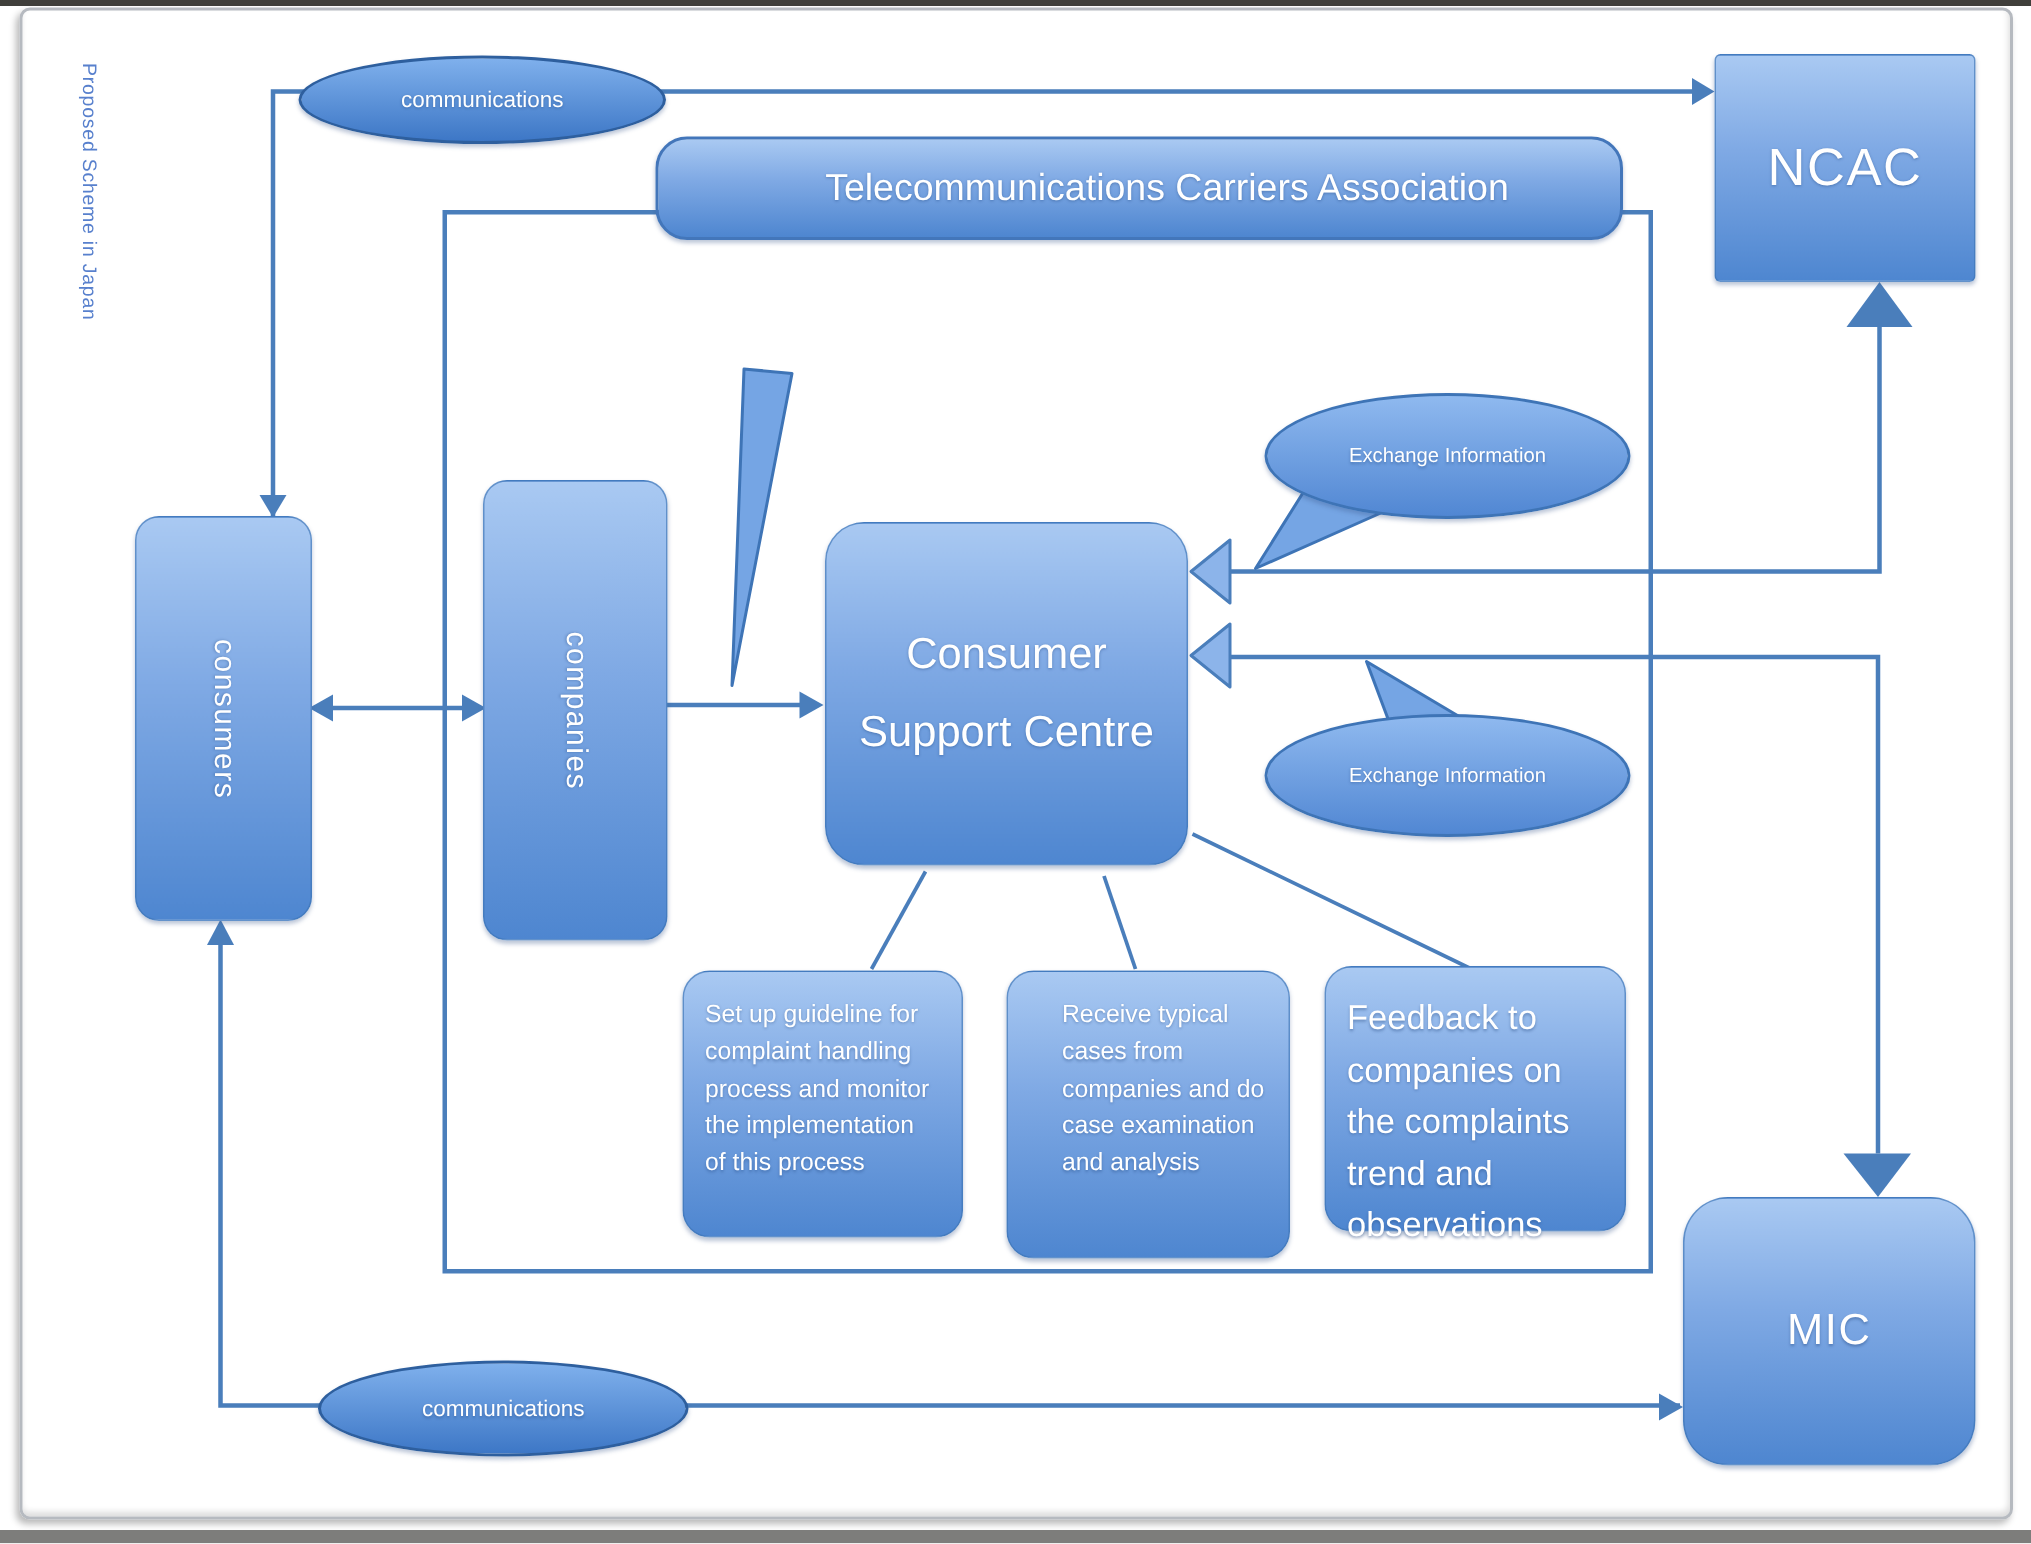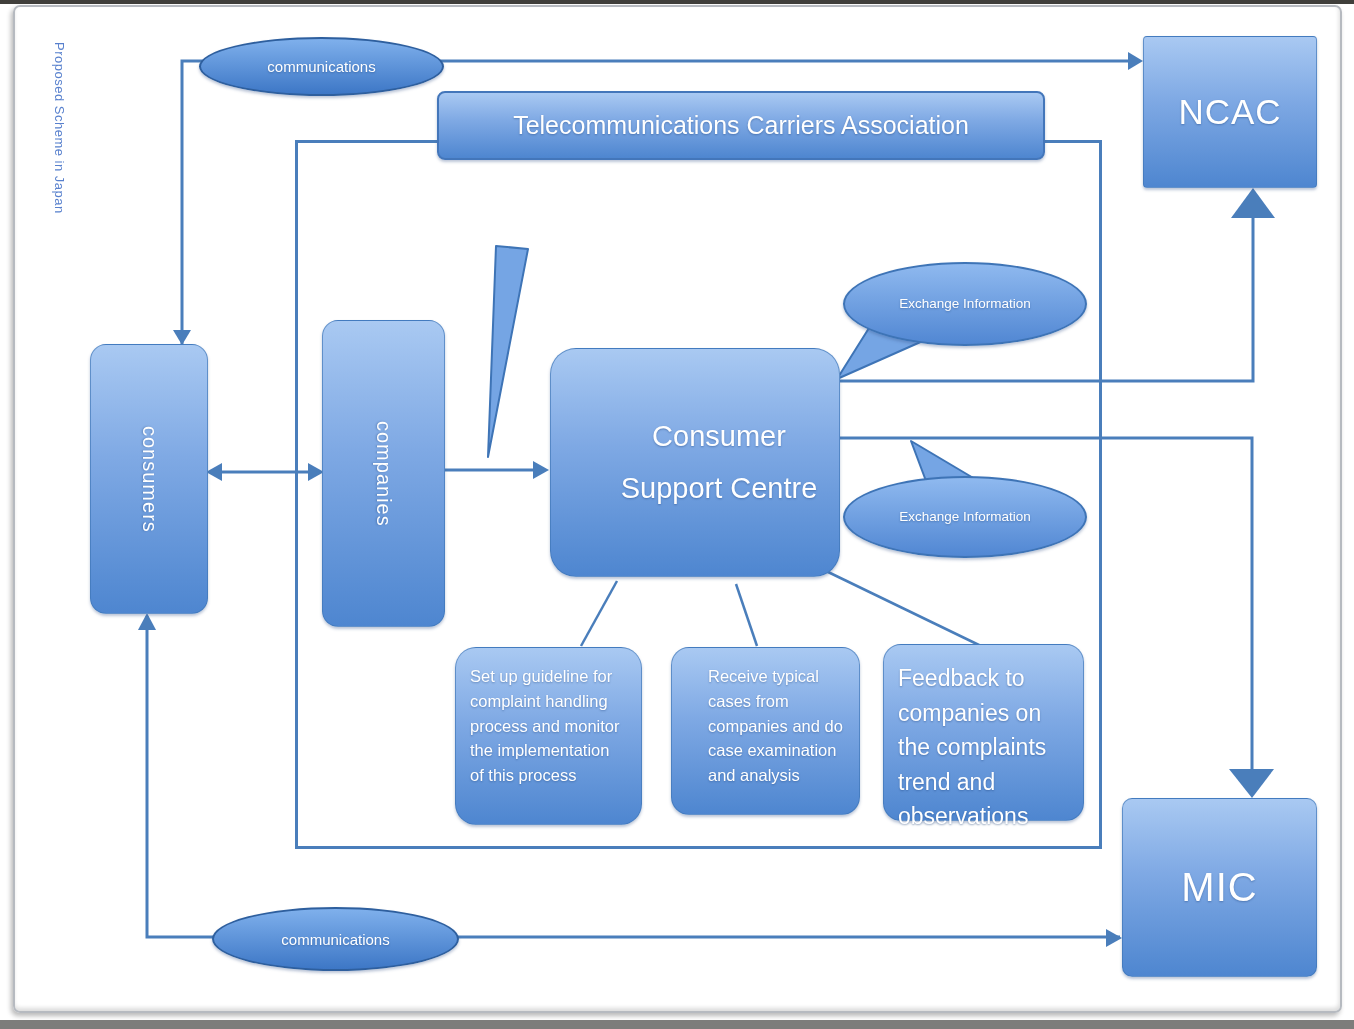--- a/index.html
+++ b/index.html
@@ -47,45 +47,45 @@
     left:199px; top:37px; width:241px; height:55px; border-radius:50%;
     border:2px solid #2e5f9e; font-size:15px;
     background:linear-gradient(180deg,#7fb0ec 0%,#3d77c6 100%);
   }
   #ellipse-communications-bottom {
     left:212px; top:907px; width:243px; height:60px; border-radius:50%;
     border:2px solid #2e5f9e; font-size:15px;
     background:linear-gradient(180deg,#7fb0ec 0%,#3d77c6 100%);
   }
   #banner-tca {
-    left:437px; top:91px; width:604px; height:65px; border-radius:8px;
-    font-size:25px; border:2px solid #4376ba;
+    left:437px; top:91px; width:604px; height:65px; border-radius:21px;
+    font-size:25px; border:2px solid #4376ba;padding-left:37px;
   }
   #box-ncac { left:1143px; top:36px; width:172px; height:150px; border-radius:4px; font-size:35px; letter-spacing:1px; }
-  #box-mic  { left:1122px; top:798px; width:193px; height:177px; border-radius:10px; font-size:40px; letter-spacing:1px;text-align:right; }
+  #box-mic  { left:1122px; top:798px; width:193px; height:177px; border-radius:30px; font-size:29px; letter-spacing:1px;text-align:right; }
   #box-consumers { left:90px;  top:344px; width:116px; height:268px; border-radius:16px; font-size:20px; }
   #box-companies { left:322px; top:320px; width:121px; height:305px; border-radius:16px; font-size:20px; }
   #box-consumer-support-centre {
     left:550px; top:348px; width:240px; height:227px; border-radius:26px;
-    font-size:29px; line-height:1.78;padding-left:48px;
+    font-size:29px; line-height:1.78;
   }
   .bubble {
     border-radius:50%; border:2px solid #3e74b6; font-size:13.5px; line-height:1.35;
     background:linear-gradient(180deg,#8fb9ef 0%,#5187d3 100%);
   }
   #bubble-setup-together  { left:450px; top:181px; width:168px; height:76px; padding:0 18px; box-sizing:border-box; }
   #bubble-exchange-top    { left:843px; top:262px; width:240px; height:80px; }
   #bubble-exchange-bottom { left:843px; top:476px; width:240px; height:78px; }
 
   .task-box {
     border-radius:18px; align-items:flex-start; justify-content:flex-start;
     text-align:left; font-size:16.5px; line-height:1.5; padding:16px 14px; box-sizing:border-box;
   }
-  #task-box-1 { left:455px; top:647px; width:187px; height:178px;border-radius:21px; }
-  #task-box-2 { left:671px; top:647px; width:189px; height:168px;padding-left:36px; }
+  #task-box-1 { left:455px; top:647px; width:187px; height:178px; }
+  #task-box-2 { left:671px; top:647px; width:189px; height:192px;padding-left:36px; }
   #task-box-3 { left:883px; top:644px; width:201px; height:177px; font-size:23px; }
 </style>
 </head>
 <body>
 
 <div id="canvas">
   <div id="top-strip" class="edge-strip"></div>
   <div id="page-frame"></div>
 
   <div id="side-label">Proposed Scheme in Japan</div>

